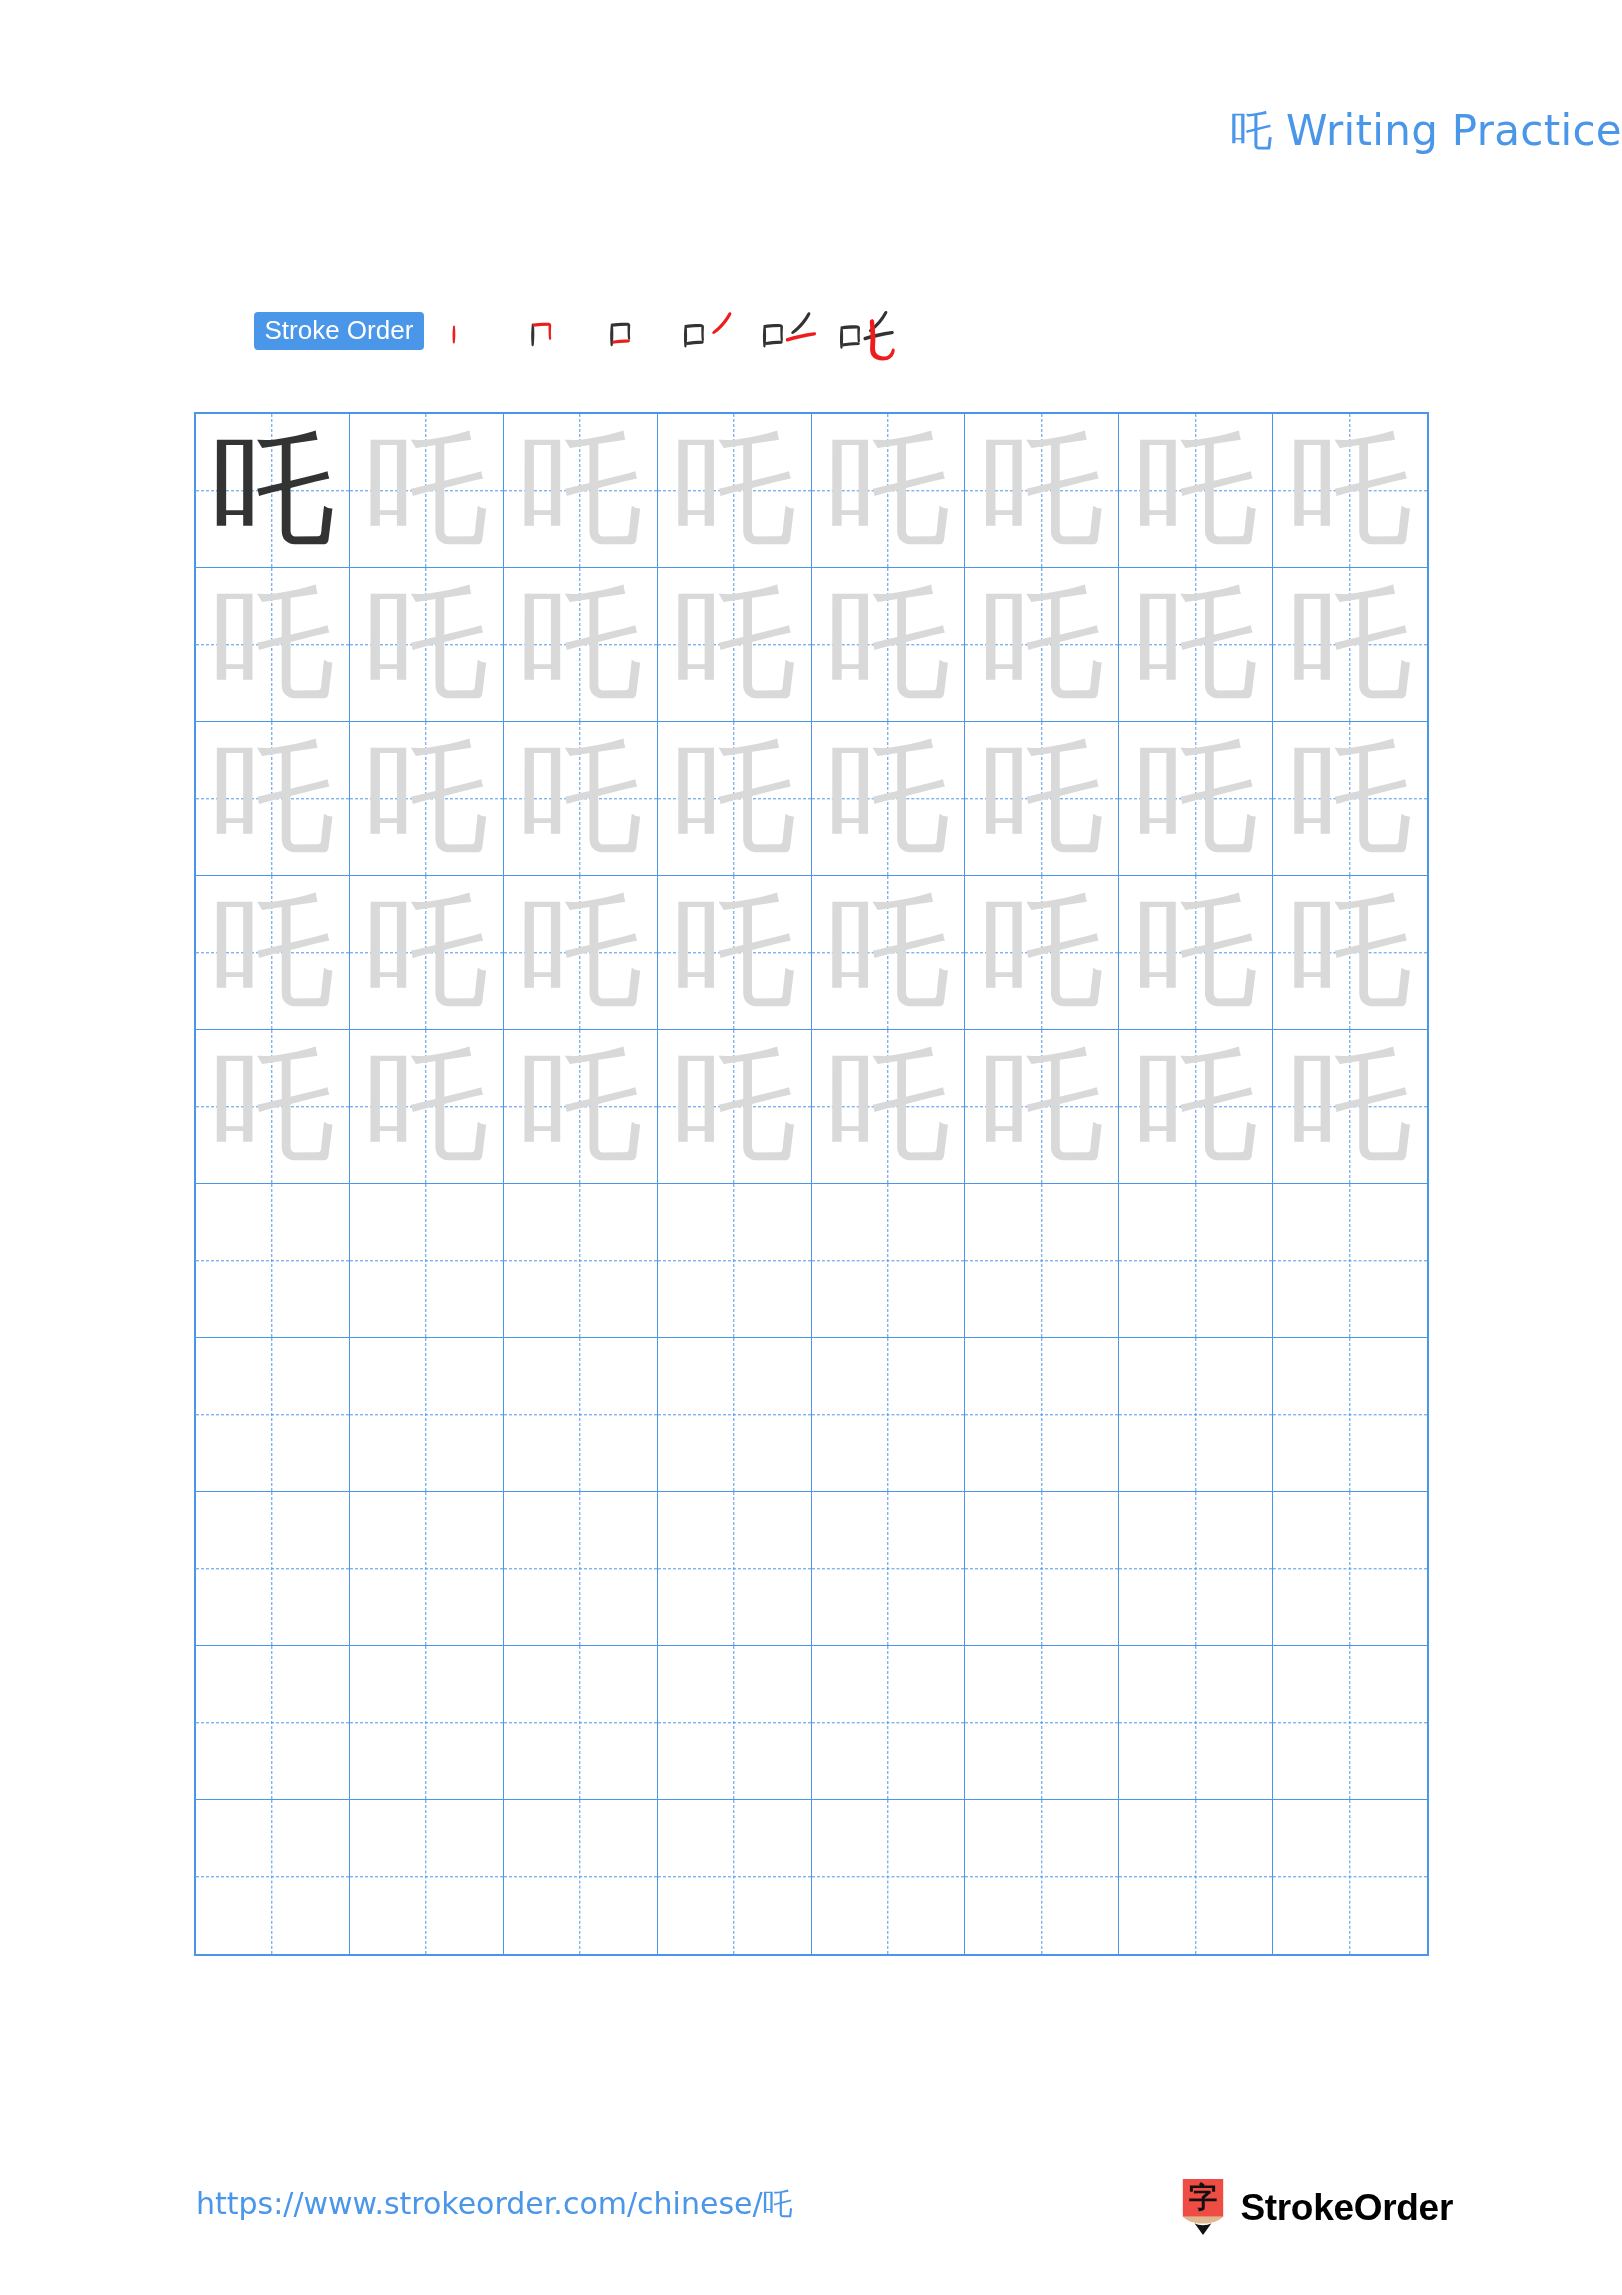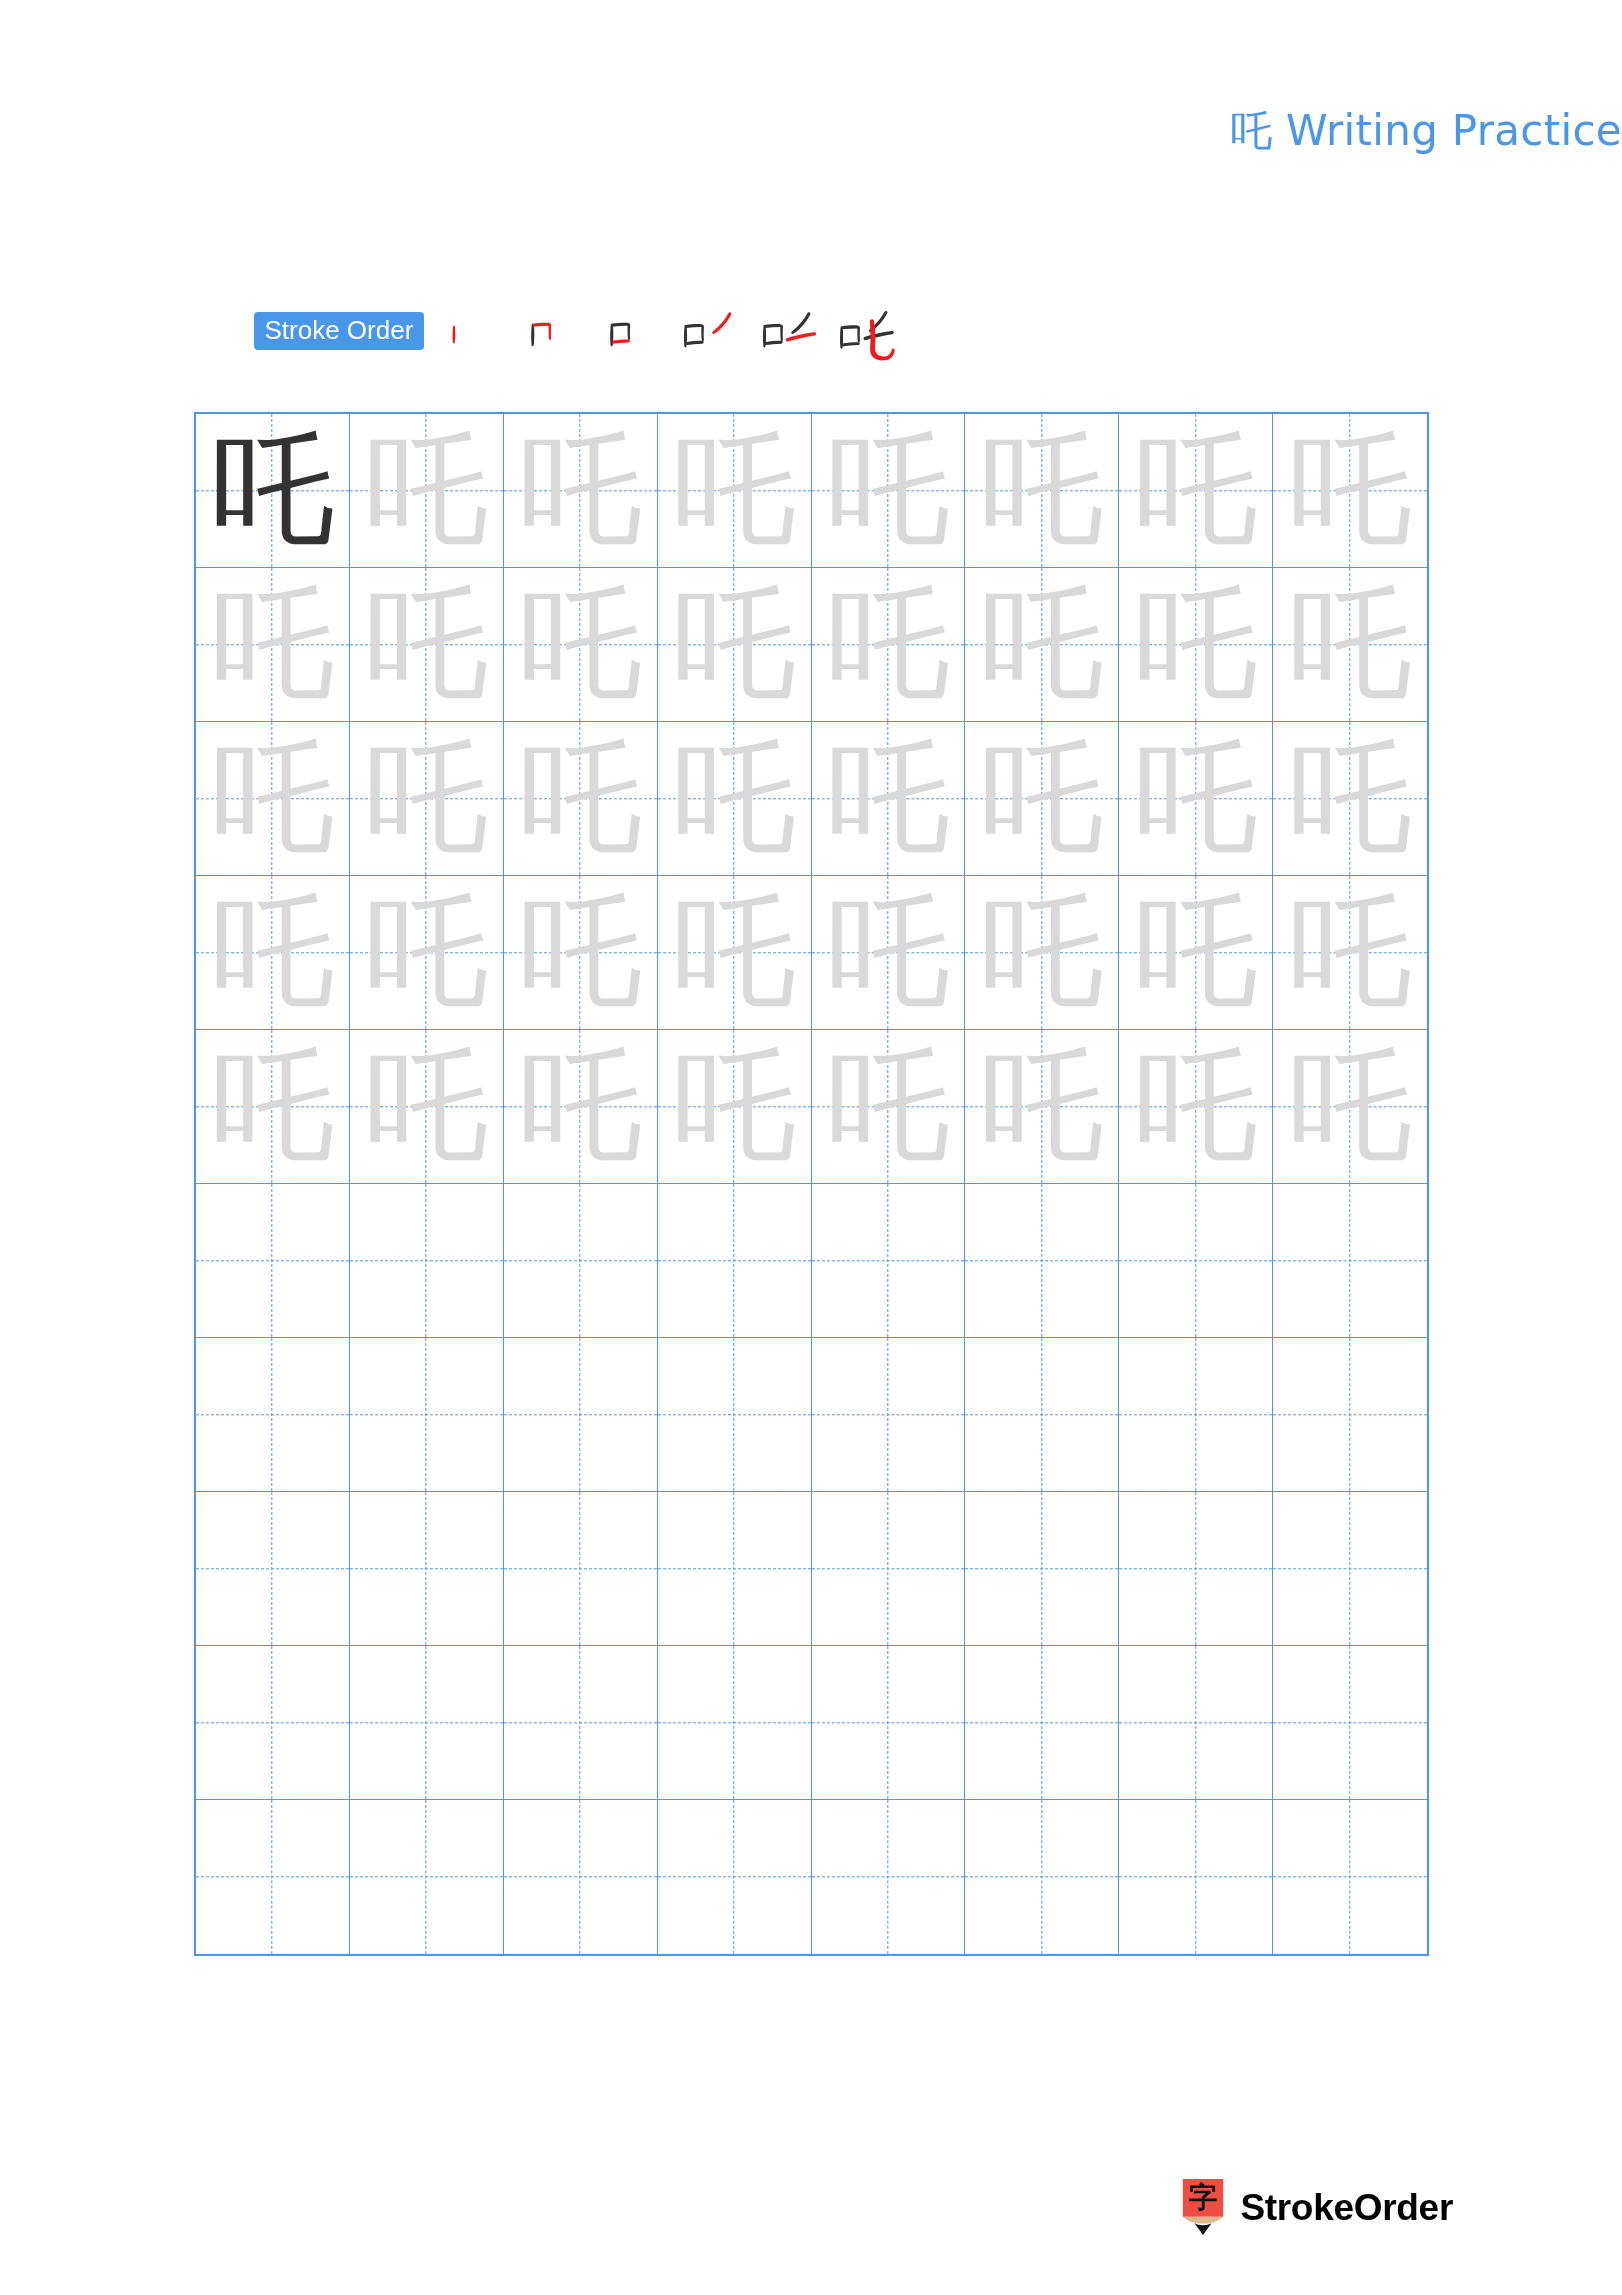--- a/index.html
+++ b/index.html
@@ -657,20 +657,23 @@
       <div class="glyph blank"></div>
     </div>
     <div class="cell last-col last-row">
       <div class="guide-v"></div>
       <div class="guide-h"></div>
       <div class="glyph blank"></div>
     </div>
   </div>
 
 <div class="footer">
+  <a class="footer-url" href="#">
+    <span class="han">https://www.strokeorder.com/chinese/吒</span>
+  </a>
   <div class="brand">
     <div class="brand-logo">
       <svg viewBox="0 0 70 86" xmlns="http://www.w3.org/2000/svg">
         <rect x="4" y="0" width="62" height="58" fill="#ef4d44"></rect>
         <path d="M4 58 C18 72 52 72 66 58 L66 58 L4 58 Z" fill="#e0b88d"></path>
         <path d="M22 68 C28 72 42 72 48 68 L35 86 Z" fill="#111111"></path>
         <text x="35" y="43" font-family="DejaVu Sans, sans-serif" font-size="44" font-weight="bold" fill="#111111" text-anchor="middle">字</text>
       </svg>
     </div>
     <div class="brand-name">StrokeOrder</div>

